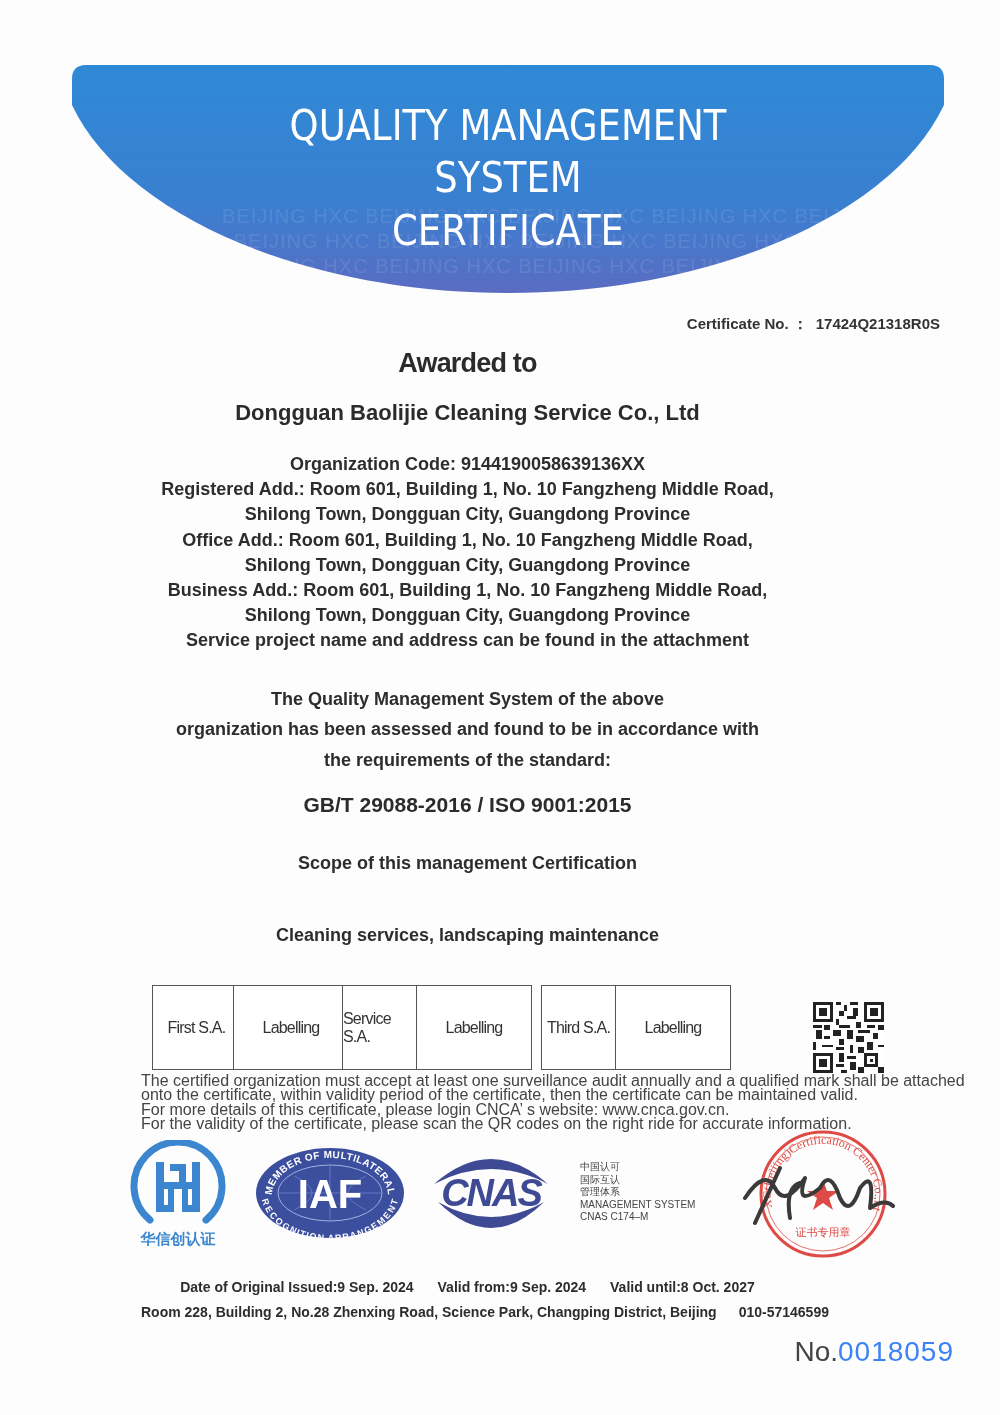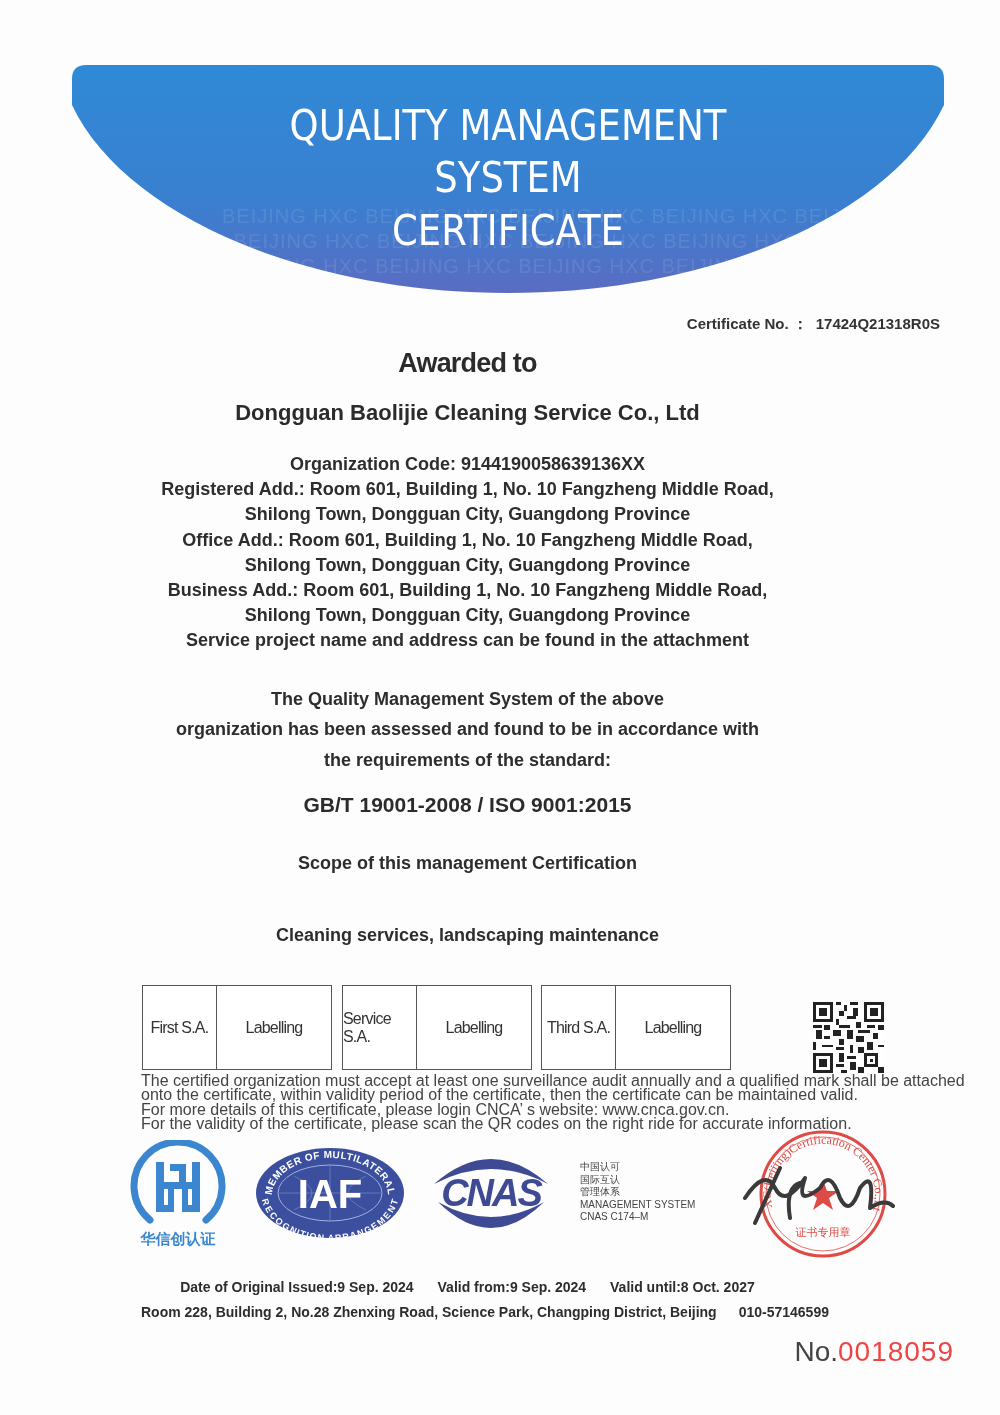--- a/index.html
+++ b/index.html
@@ -42,21 +42,21 @@
 
   
   .logo { position: absolute; }
   .cnas-text { position: absolute; left: 580px; top: 1161px; font-size: 10px; color: #444; line-height: 12.6px; }
 
   .footer1 { top: 1279px; font-size: 14px; font-weight: bold; color: #2d2d2d; word-spacing: 0; }
   .footer1 span { margin: 0 10px; }
   .footer2 { position: absolute; left: 141px; top: 1304px; font-size: 14px; font-weight: bold; color: #2d2d2d; }
   .footer2 .tel { margin-left: 22px; }
   .serial { position: absolute; right: 46px; top: 1336px; font-size: 28px; color: #444; }
-  .serial .num { color: #ef4444; letter-spacing: 1px; }
+  .serial .num { color: #3b82f6; letter-spacing: 1px; }
 </style>
 </head>
 <body>
 
 <div class="page">
 
   <div class="banner">
     <svg width="872" height="230" viewBox="0 0 872 230">
       <defs>
         <linearGradient id="bg" x1="0" y1="0" x2="0" y2="1">
@@ -90,25 +90,25 @@
     <div>Shilong Town, Dongguan City, Guangdong Province</div>
     <div>Business Add.: Room 601, Building 1, No. 10 Fangzheng Middle Road,</div>
     <div>Shilong Town, Dongguan City, Guangdong Province</div>
     <div>Service project name and address can be found in the attachment</div>
   </div>
 
   <div class="abs center statement" style="top:689px;">The Quality Management System of the above</div>
   <div class="abs center statement" style="top:719px;">organization has been assessed and found to be in accordance with</div>
   <div class="abs center statement" style="top:750px;">the requirements of the standard:</div>
 
-  <div class="abs center standard">GB/T 19001-2008 / ISO 9001:2015</div>
+  <div class="abs center standard">GB/T 29088-2016 / ISO 9001:2015</div>
   <div class="abs center scope-h">Scope of this management Certification</div>
   <div class="abs center scope">Cleaning services, landscaping maintenance</div>
 
-  <div class="sa-box" style="left:142px;width:188px;">
+  <div class="sa-box" style="left:152px;width:188px;padding-left:7px;">
     <div class="sa-cell l">First S.A.</div>
     <div class="sa-cell r">Labelling</div>
   </div>
   <div class="sa-box" style="left:342px;width:188px;">
     <div class="sa-cell l">Service S.A.</div>
     <div class="sa-cell r">Labelling</div>
   </div>
   <div class="sa-box" style="left:541px;width:188px;">
     <div class="sa-cell l">Third S.A.</div>
     <div class="sa-cell r">Labelling</div>

